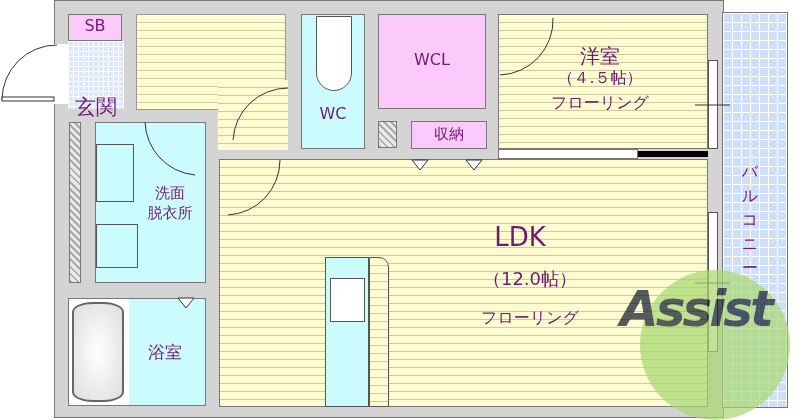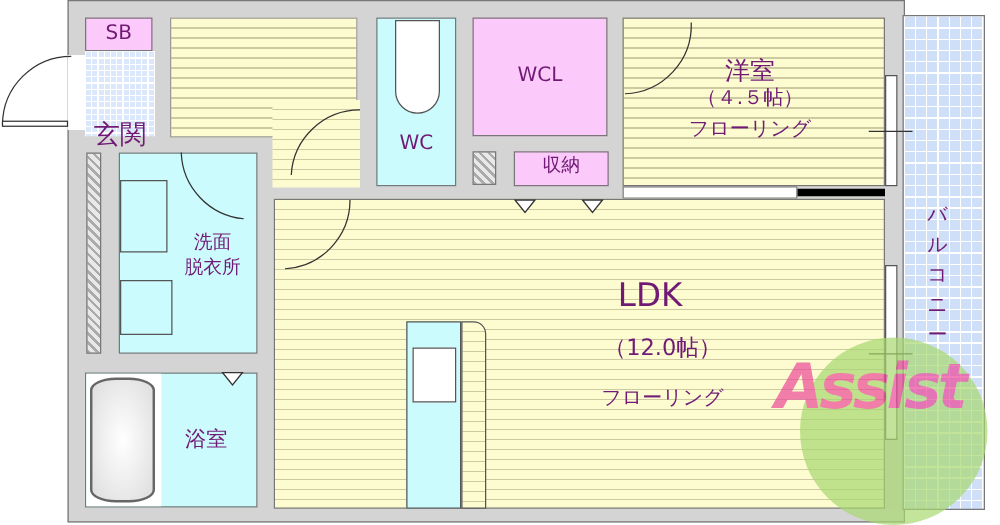--- a/index.html
+++ b/index.html
@@ -38,21 +38,21 @@
 <div class="abs aqua" style="left:301px;top:14px;width:64px;height:135px;border:1px solid #777;"></div>
 <div class="abs" style="left:316px;top:16px;width:36px;height:75px;background:#fff;border:1px solid #555;border-radius:0 0 18px 18px;"></div>
 <div class="abs label" style="left:301px;top:104px;width:64px;font-size:16px;">WC</div>
 
 <div class="abs pink" style="left:378px;top:14px;width:108px;height:95px;border:1px solid #777;"></div>
 <div class="abs label" style="left:378px;top:50px;width:108px;font-size:16px;">WCL</div>
 
 <div class="abs hatch" style="left:378px;top:121px;width:19px;height:27px;"></div>
 
 <div class="abs pink" style="left:411px;top:121px;width:76px;height:28px;border:1px solid #777;"></div>
-<div class="abs label" style="left:411px;top:125px;width:76px;font-size:15px;font-family:Liberation Mono, monospace;">収納</div>
+<div class="abs label" style="left:411px;top:125px;width:76px;font-size:15px;">収納</div>
 
 <div class="abs floor" style="left:498px;top:14px;width:210px;height:135px;border:1px solid #777;"></div>
 <div class="abs label" style="left:520px;top:44px;width:160px;font-size:20px;">洋室</div>
 <div class="abs label" style="left:505px;top:68px;width:190px;font-size:16px;">（４.５帖）</div>
 <div class="abs label" style="left:505px;top:93px;width:190px;font-size:16px;">フローリング</div>
 
 <div class="abs white" style="left:498px;top:149px;width:140px;height:10px;border:1px solid #777;"></div>
 <div class="abs" style="left:638px;top:151px;width:70px;height:6px;background:#000;"></div>
 
 <div class="abs aqua" style="left:95px;top:122px;width:111px;height:161px;border:1px solid #777;"></div>
@@ -88,14 +88,14 @@
   <path d="M553,18 A55,55 0 0 1 500,75" fill="none" stroke="#333" stroke-width="1"></path>
   <polygon points="412,160 428,160 420,170" fill="#fff" stroke="#333" stroke-width="1"></polygon>
   <polygon points="466,160 482,160 474,170" fill="#fff" stroke="#333" stroke-width="1"></polygon>
   <polygon points="178,298 194,298 186,308" fill="#fff" stroke="#333" stroke-width="1"></polygon>
   <line x1="695" y1="105" x2="730" y2="105" stroke="#333" stroke-width="1"></line>
   <line x1="695" y1="283" x2="730" y2="283" stroke="#333" stroke-width="1"></line>
 </svg>
 
 <div class="abs" style="left:610px;top:260px;width:180px;height:160px;opacity:0.7;">
   <div class="abs" style="left:30px;top:10px;width:150px;height:150px;border-radius:50%;background:#a8d870;"></div>
-  <div class="abs" style="left:10px;top:20px;font-size:50px;font-weight:bold;font-style:italic;color:#ec4899;letter-spacing:-3px;">Assist</div>
+  <div class="abs" style="left:10px;top:20px;font-size:50px;font-weight:bold;font-style:italic;color:#0f172a;letter-spacing:-3px;">Assist</div>
 </div>
 
 </body></html>

